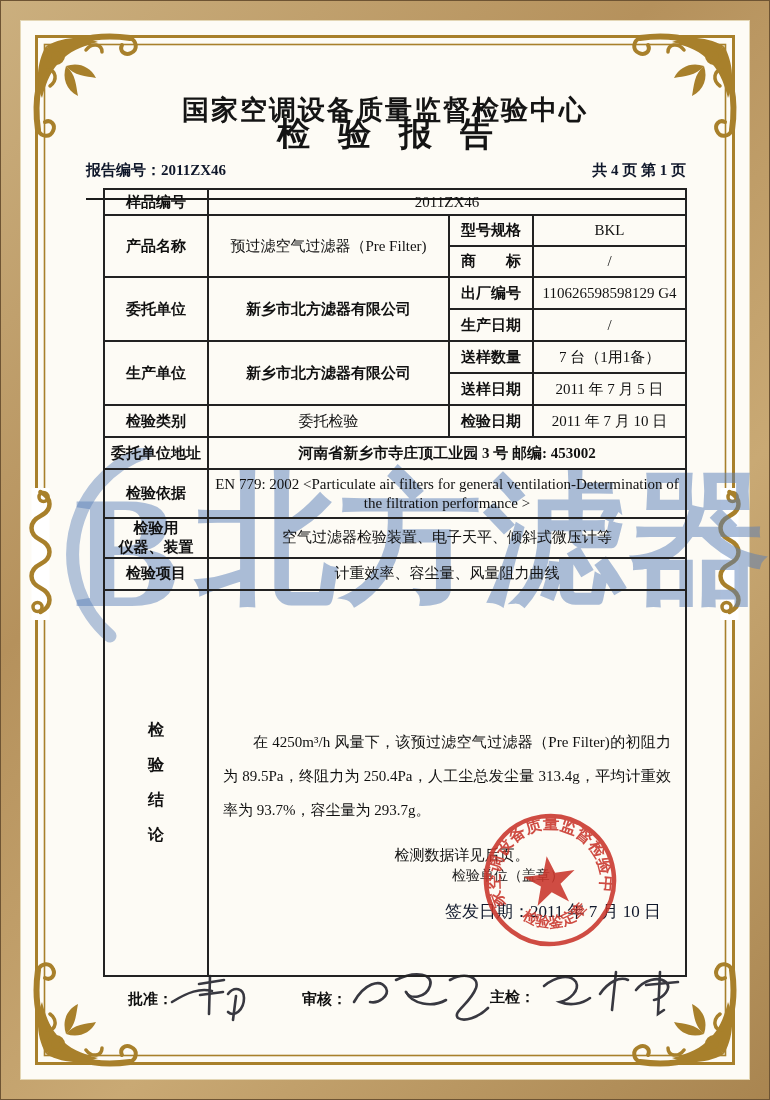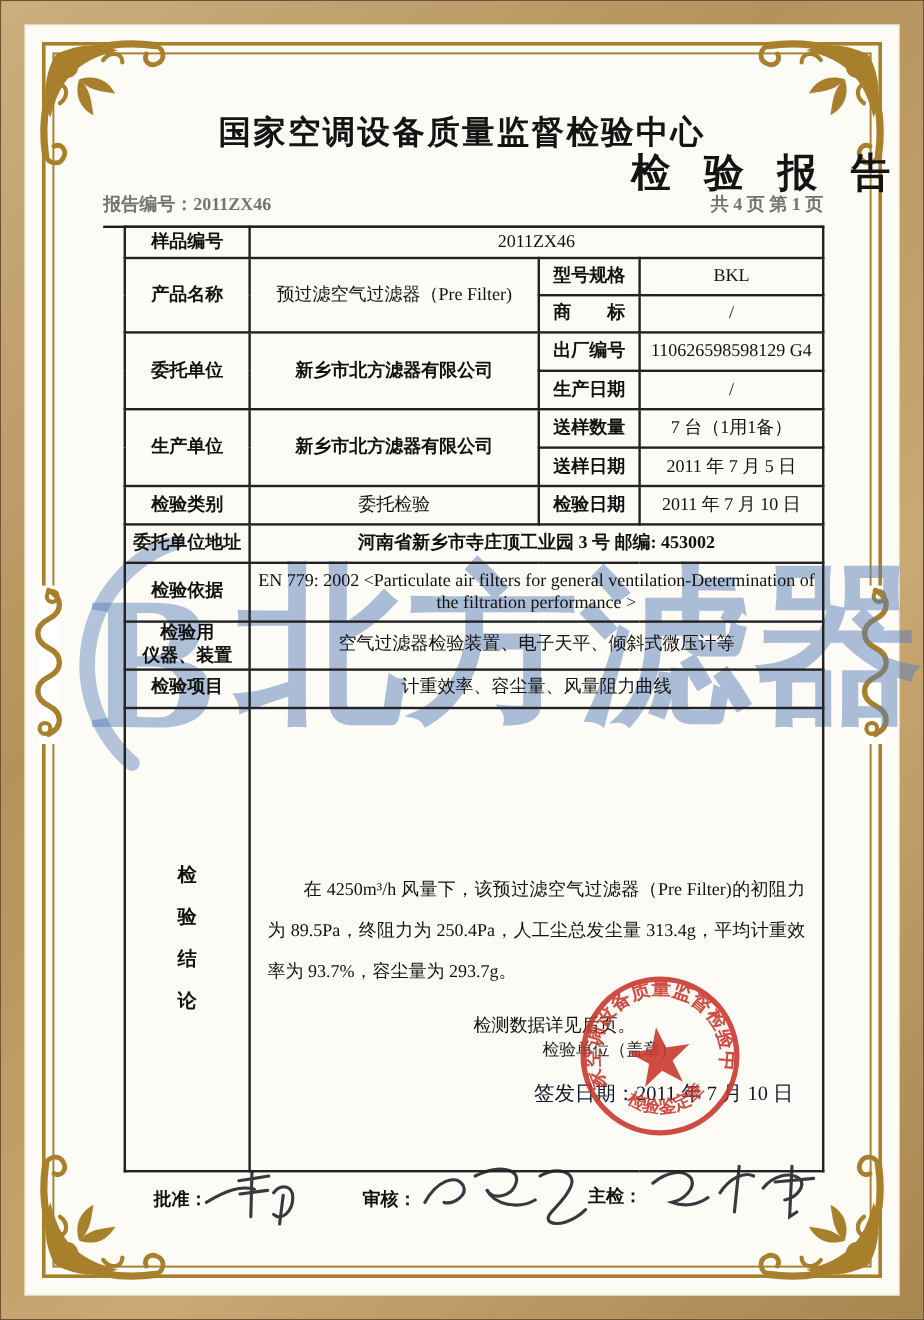--- a/index.html
+++ b/index.html
@@ -6,22 +6,22 @@
   body{width:770px;height:1100px;background:#888;font-family:"Liberation Serif",serif;}
   .page{position:relative;width:770px;height:1100px;background:#ffffff;overflow:hidden;}
 
   
   .frame-band{position:absolute;inset:0;background:linear-gradient(135deg,#cbaf7e 0%,#b5915c 35%,#c9a974 65%,#a98550 100%);border:1px solid #6e5433;box-sizing:border-box;}
   .frame-inner{position:absolute;inset:20px;background:#fdfbf5;border:1px solid #e3d6b4;}
   .frame-svg{position:absolute;inset:0;width:770px;height:1100px;pointer-events:none;}
 
   
   .org-title{position:absolute;top:92px;left:0;width:100%;text-align:center;font-size:27px;font-weight:700;letter-spacing:2px;color:#141414;font-family:"Liberation Sans",sans-serif;}
-  .report-title{position:absolute;top:122px;left:0;width:100%;text-align:right;font-size:33px;font-weight:700;letter-spacing:0.85em;text-indent:0.85em;color:#141414;font-family:Liberation Mono, monospace;}
-  .report-meta{position:absolute;top:161px;left:86px;width:600px;display:flex;justify-content:space-between;align-items:flex-end;border-bottom:2px solid #1b1b1b;padding-bottom:8px;font-size:15px;font-weight:600;color:#737373;}
+  .report-title{position:absolute;top:112px;left:0;width:100%;text-align:center;font-size:33px;font-weight:700;letter-spacing:0.85em;text-indent:0.85em;color:#141414;font-family:Liberation Mono, monospace;}
+  .report-meta{position:absolute;top:161px;left:86px;width:600px;display:flex;justify-content:space-between;align-items:flex-end;border-bottom:2px solid #1b1b1b;padding-bottom:18px;font-size:15px;font-weight:600;color:#0f172a;}
 
   
   table.report{position:absolute;left:103px;top:188px;width:582px;border-collapse:collapse;table-layout:fixed;background:transparent;z-index:2;border-radius:18px;}
   table.report td{border:2px solid #222;font-size:15px;color:#111;text-align:center;vertical-align:middle;padding:0 4px;line-height:1.25;}
   td.lbl{font-weight:600;}
   td.val-left{text-align:left;padding-left:12px;}
   td.bold{font-weight:700;}
   .h26{height:26px}.h31{height:31px}.h32{height:32px}.h34{height:32px}.h49{height:49px}.h38{height:38px}
   td.en-basis{font-size:14.5px;line-height:1.45;padding:2px 8px;}
   td.conclusion-cell{height:384px;position:relative;vertical-align:top;text-align:left;}

